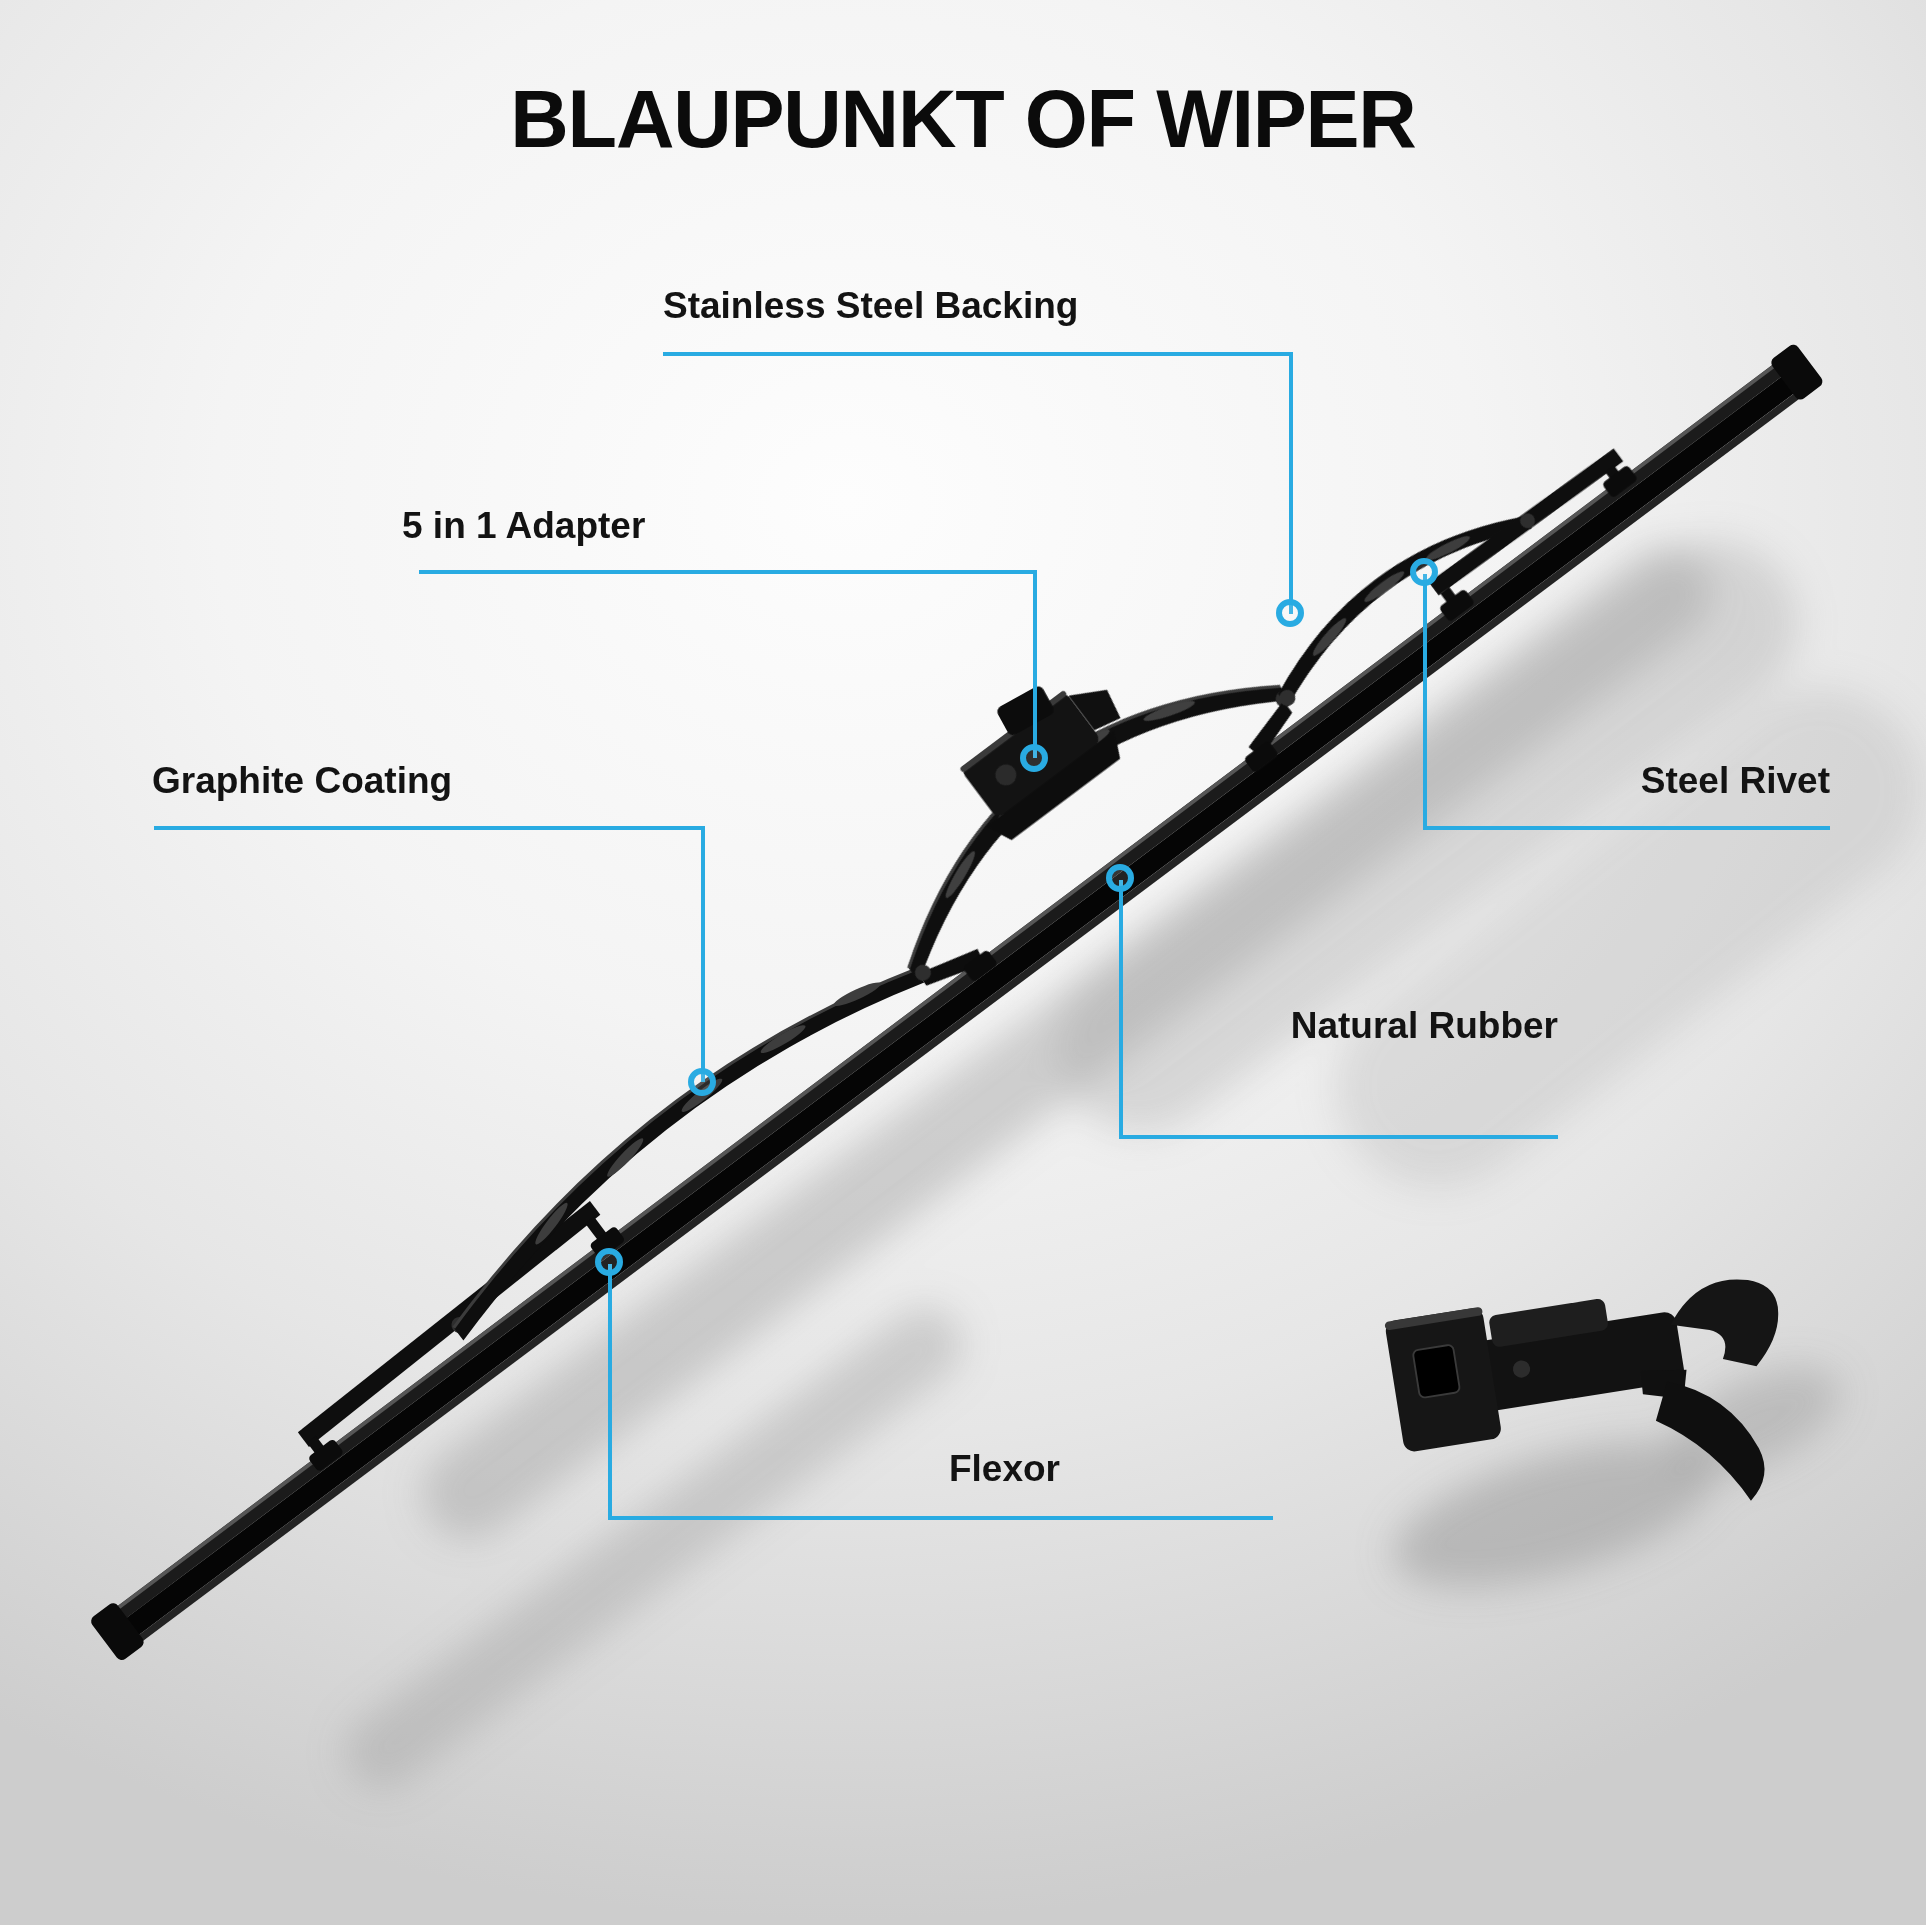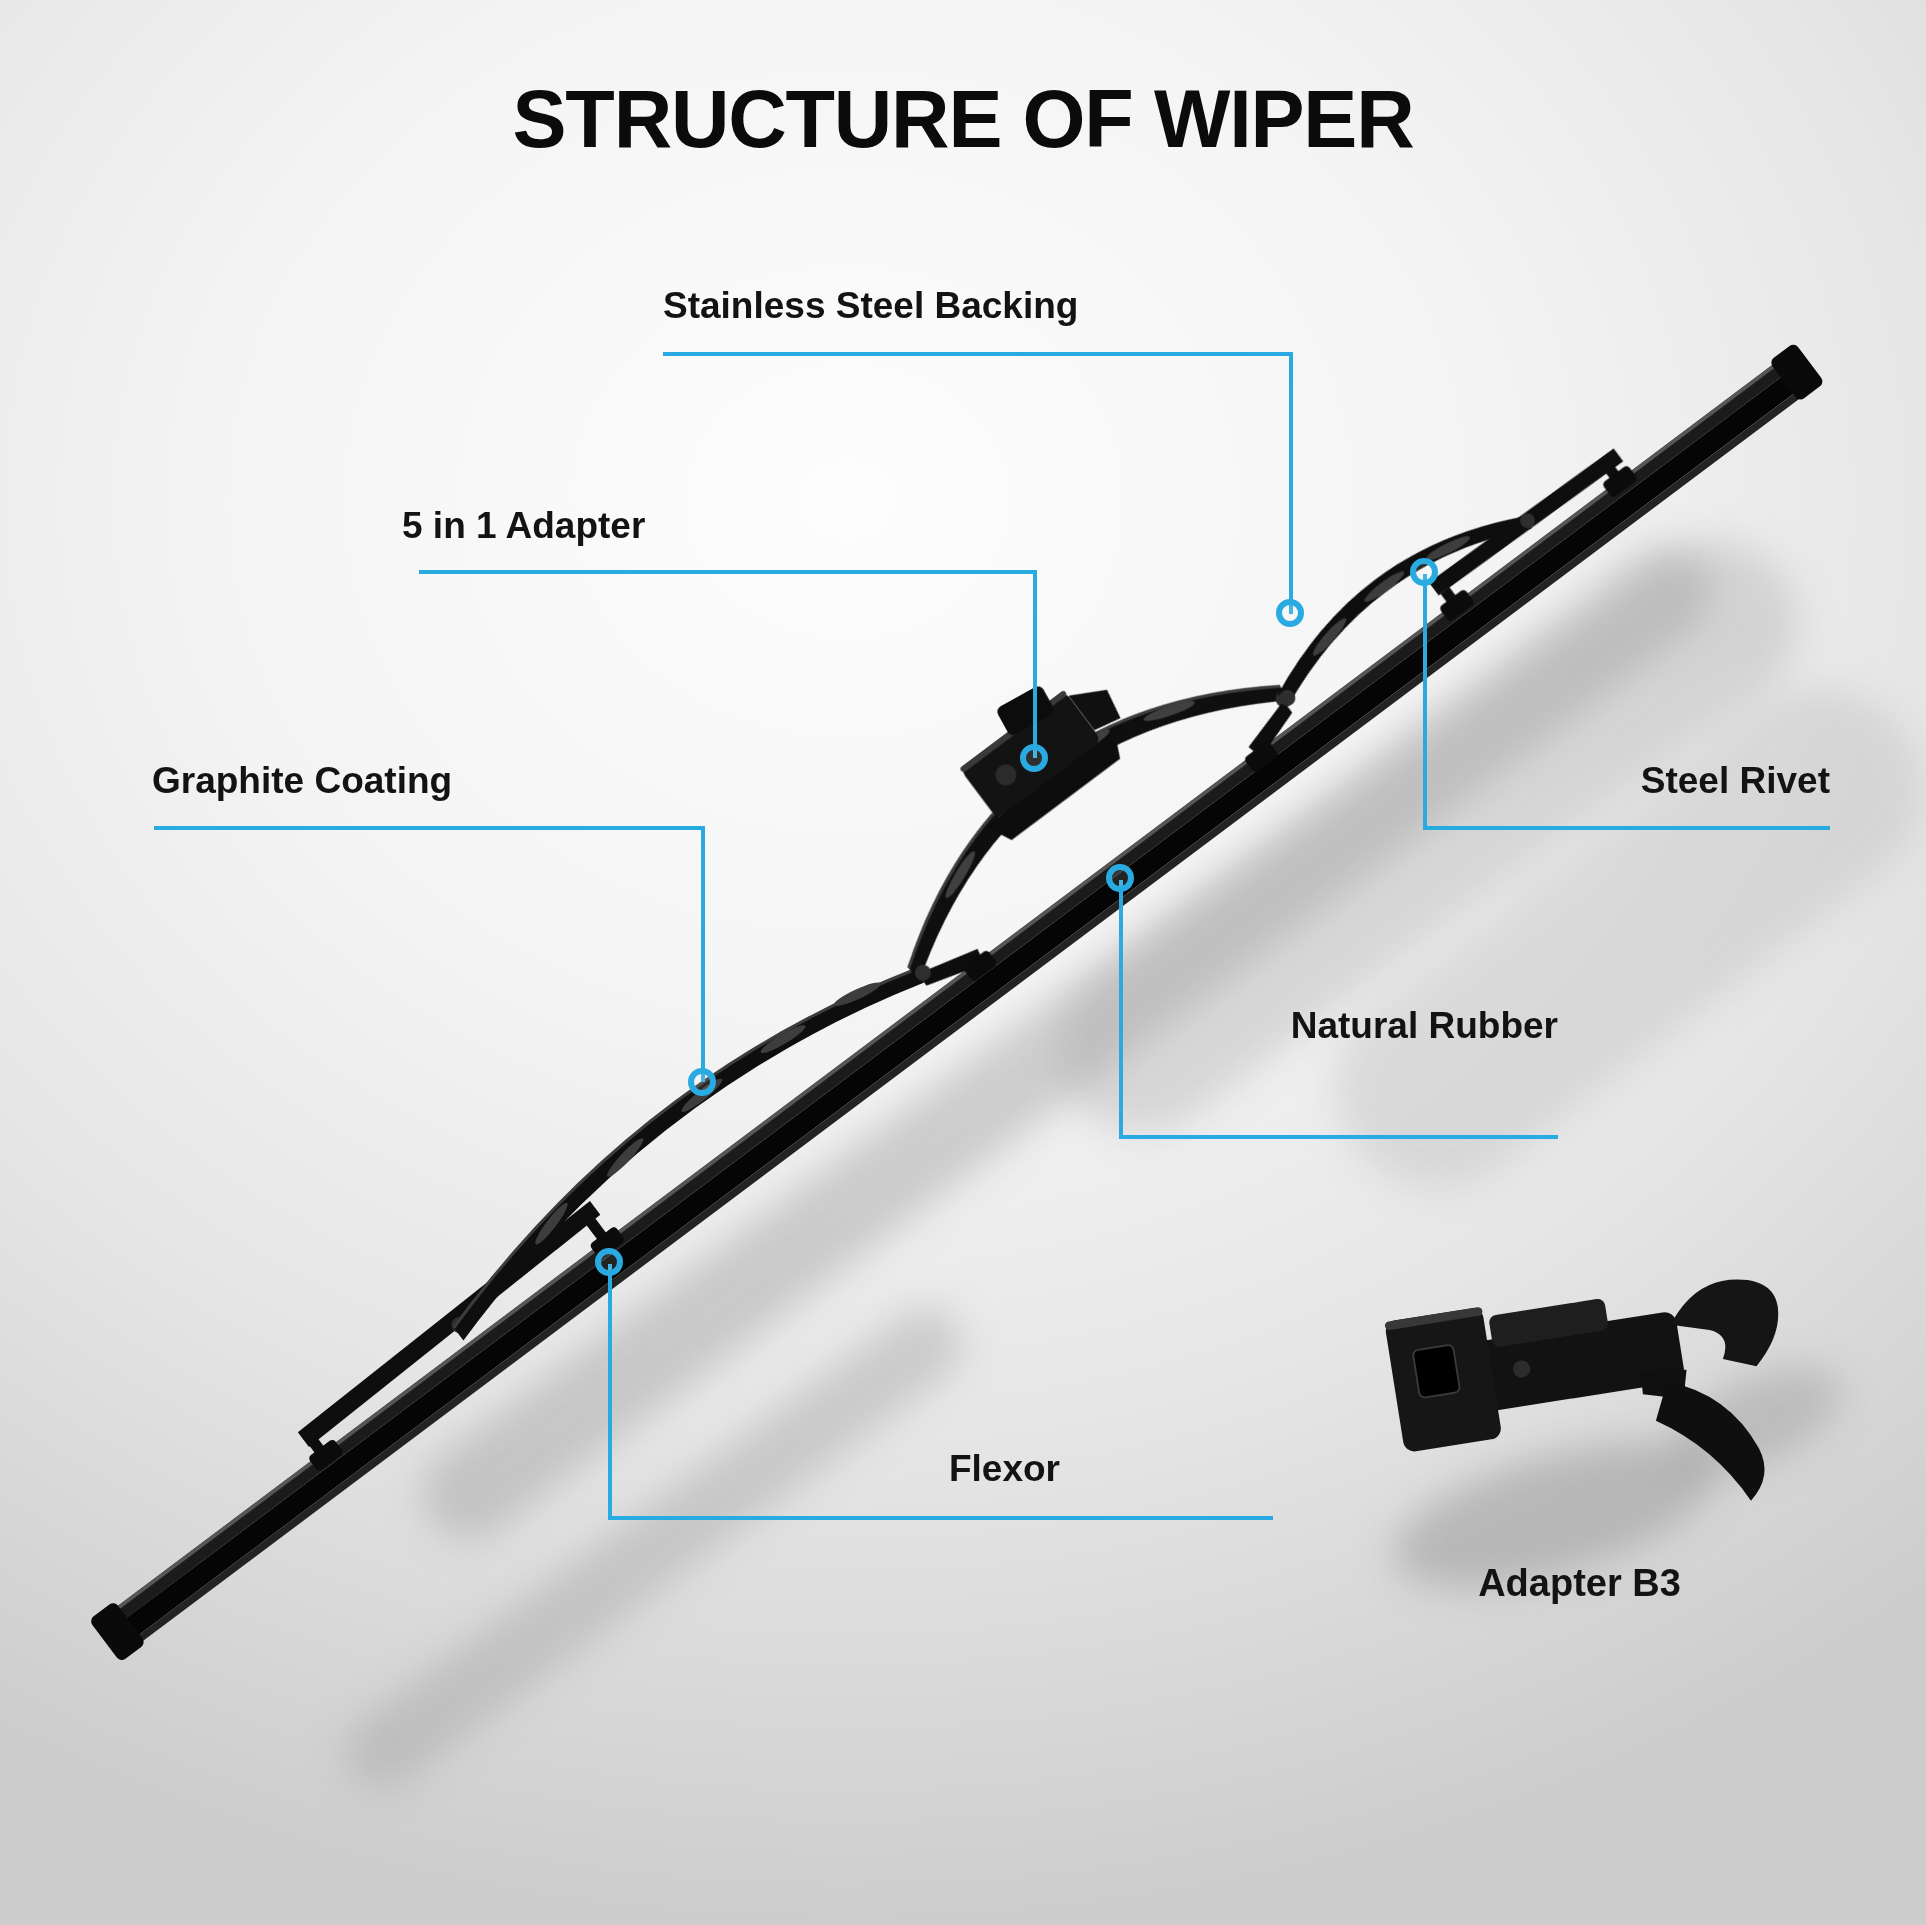--- a/index.html
+++ b/index.html
@@ -131,21 +131,21 @@
       <rect x="2262" y="2095" width="160" height="14" rx="7" fill="#383838"></rect>
       <rect x="2300" y="2148" width="66" height="78" rx="9" fill="#000000" stroke="#3a3a3a" stroke-width="3"></rect>
       <rect x="2430" y="2112" width="190" height="52" rx="12" fill="#1e1e1e"></rect>
       <path d="M2720,2172 q55,-75 135,-52 q48,16 40,62 q-6,40 -48,78 l-52,-20 q20,-36 -14,-50 z" fill="#151515"></path>
       <path d="M2660,2238 l74,10 -12,46 -64,-18 z" fill="#101010"></path>
       <path d="M2700,2262 q95,35 130,130 q16,48 -26,82 q-46,-96 -132,-152 z" fill="#0f0f0f"></path>
       <circle cx="2470" cy="2205" r="14" fill="#2c2c2c"></circle>
     </g>
   </svg>
 
-  <h1 class="title">STRUCTURE OF WIPER</h1>
+  <h1 class="title">BLAUPUNKT OF WIPER</h1>
 
   <div>
     <div class="co-label" style="left:663px; top:285px;">Stainless Steel Backing</div>
     <div class="co-line" style="left:663px; top:352px; width:628px; height:3.7px;"></div>
     <div class="co-line" style="left:1289px; top:352px; width:3.7px; height:262px;"></div>
     <div class="co-dot" style="left:1276px; top:599px;"></div>
   </div>
 
   <div>
     <div class="co-label" style="left:402px; top:505px;">5 in 1 Adapter</div>
@@ -175,17 +175,16 @@
     <div class="co-label" style="left:1119px; top:1005px; width:439px; text-align:right;">Natural Rubber</div>
   </div>
 
   <div>
     <div class="co-dot" style="left:595px; top:1248px;"></div>
     <div class="co-line" style="left:608px; top:1264px; width:3.7px; height:254px;"></div>
     <div class="co-line" style="left:608px; top:1516px; width:665px; height:3.7px;"></div>
     <div class="co-label" style="left:672px; top:1448px; width:665px; text-align:center;">Flexor</div>
   </div>
 
-  <div class="adapter-label">Adapter B3</div>
 
 
 </div>
 
 
 </body></html>

